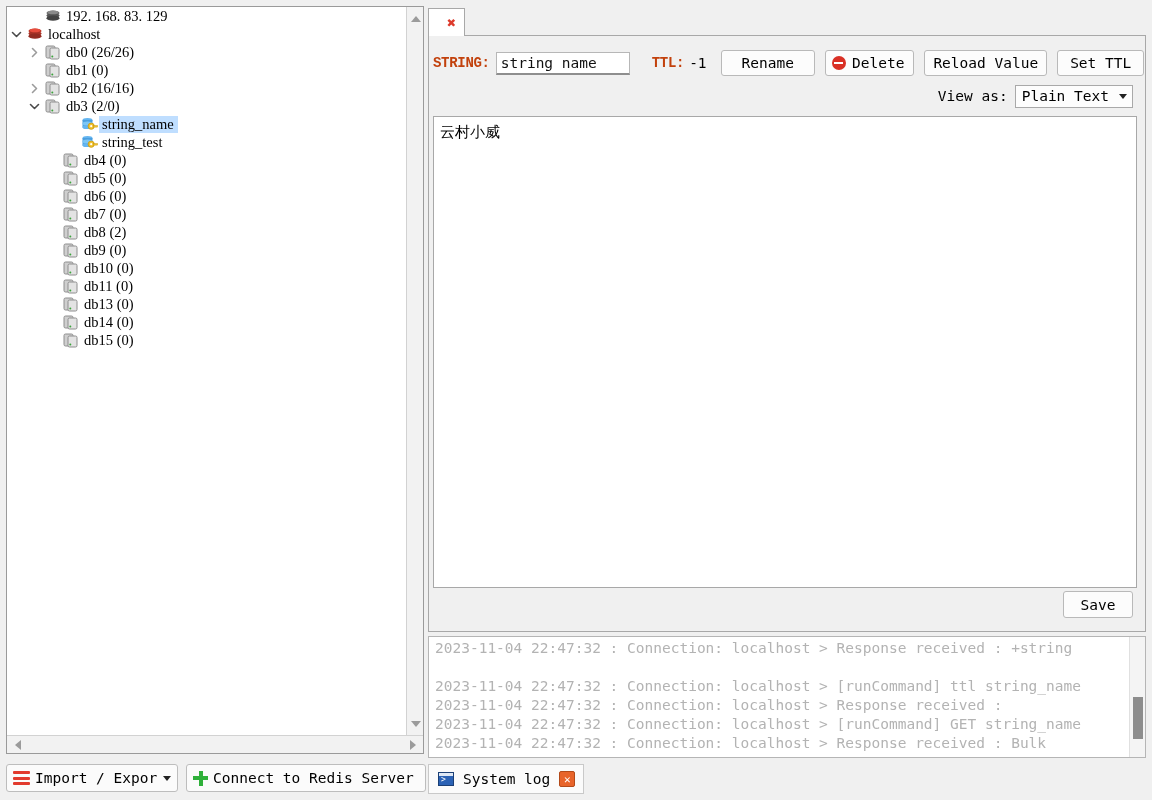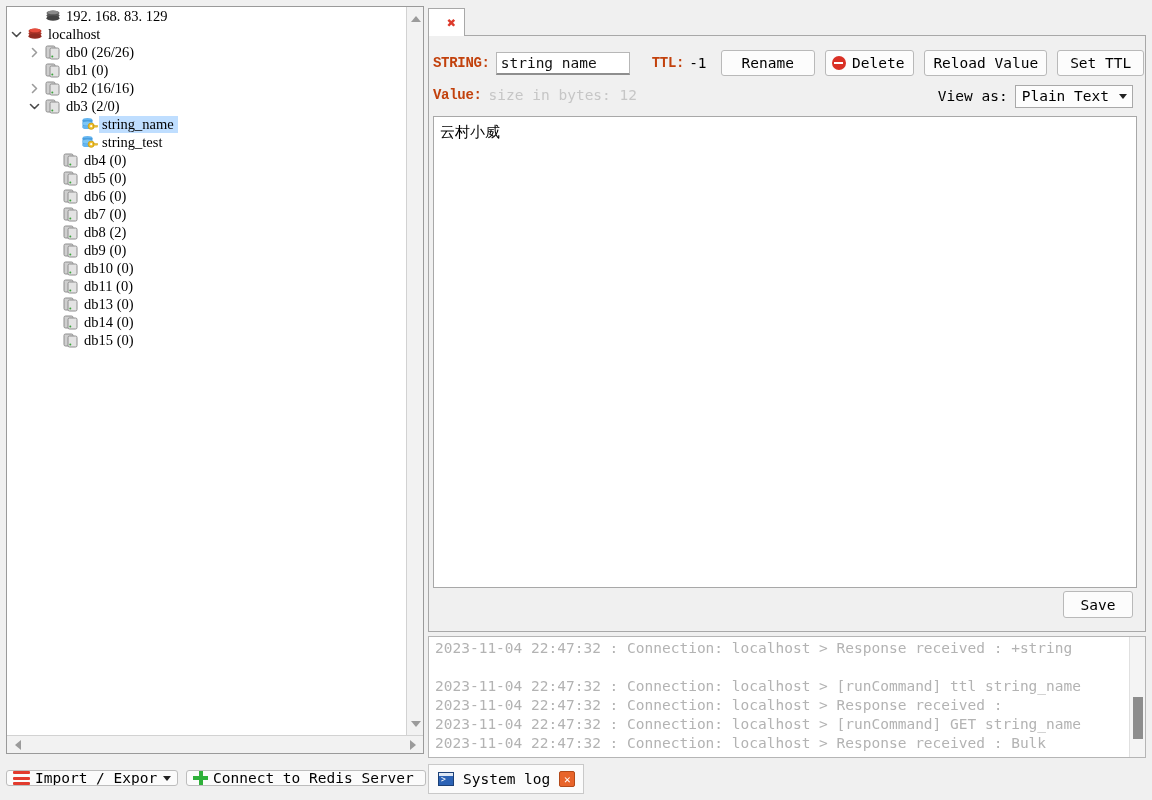--- a/index.html
+++ b/index.html
@@ -284,21 +284,21 @@
   }
 
   
   #bottom-left {
     position: absolute;
     left: 6px; bottom: 6px;
     display: flex; align-items: center;
     height: 32px;
   }
   .bbtn {
-    height: 16px;
+    height: 28px;
     background: #fbfbfb;
     border: 1px solid #bdbdbd;
     border-radius: 3px;
     display: inline-flex;
     align-items: center;
     font-family: "DejaVu Sans Mono", "Liberation Mono", monospace;
     font-size: 14.5px;
     color: #000;
     padding: 0 6px;
     cursor: pointer;
@@ -663,24 +663,20 @@
           <span>Delete</span>
         </div>
         <div class="btn" id="btn-reload">
           <span>Reload Value</span>
         </div>
         <div class="btn" id="btn-setttl">
           <span>Set TTL</span>
         </div>
       </div>
 
-      <div class="row2">
-        <span class="lbl-bold">Value:</span>
-        <span class="size-hint">size in bytes: 12</span>
-      </div>
 
       <div class="row2-right">
         <span class="viewas-label">View as:</span>
         <div id="viewas-select">
           <span>Plain Text</span>
           <span class="cv"></span>
         </div>
       </div>
 
       <div id="value-textarea" contenteditable="false" style="">云村小威</div>

